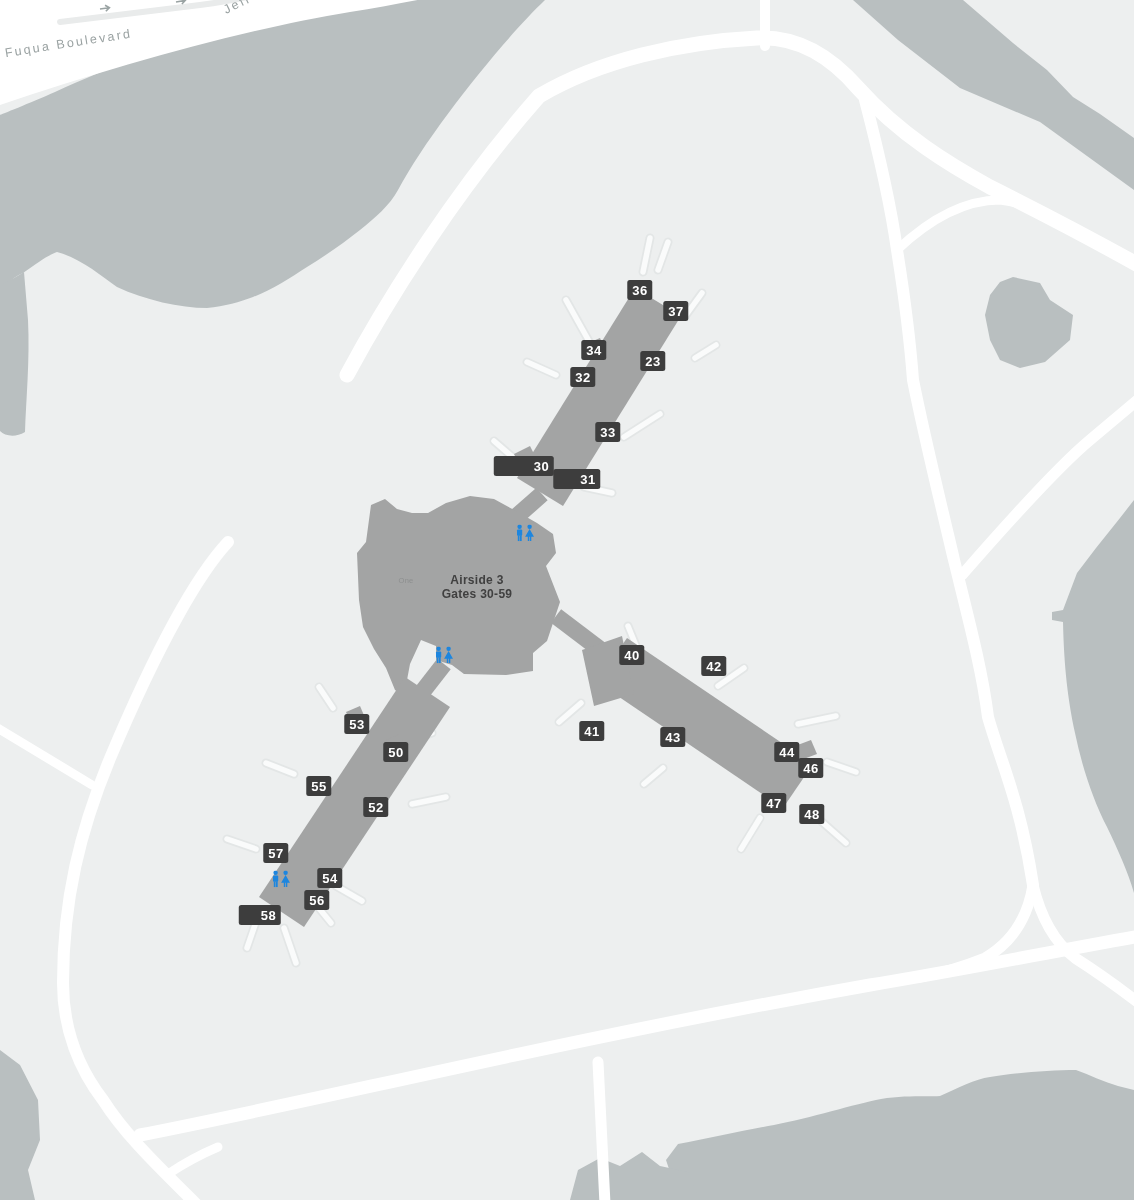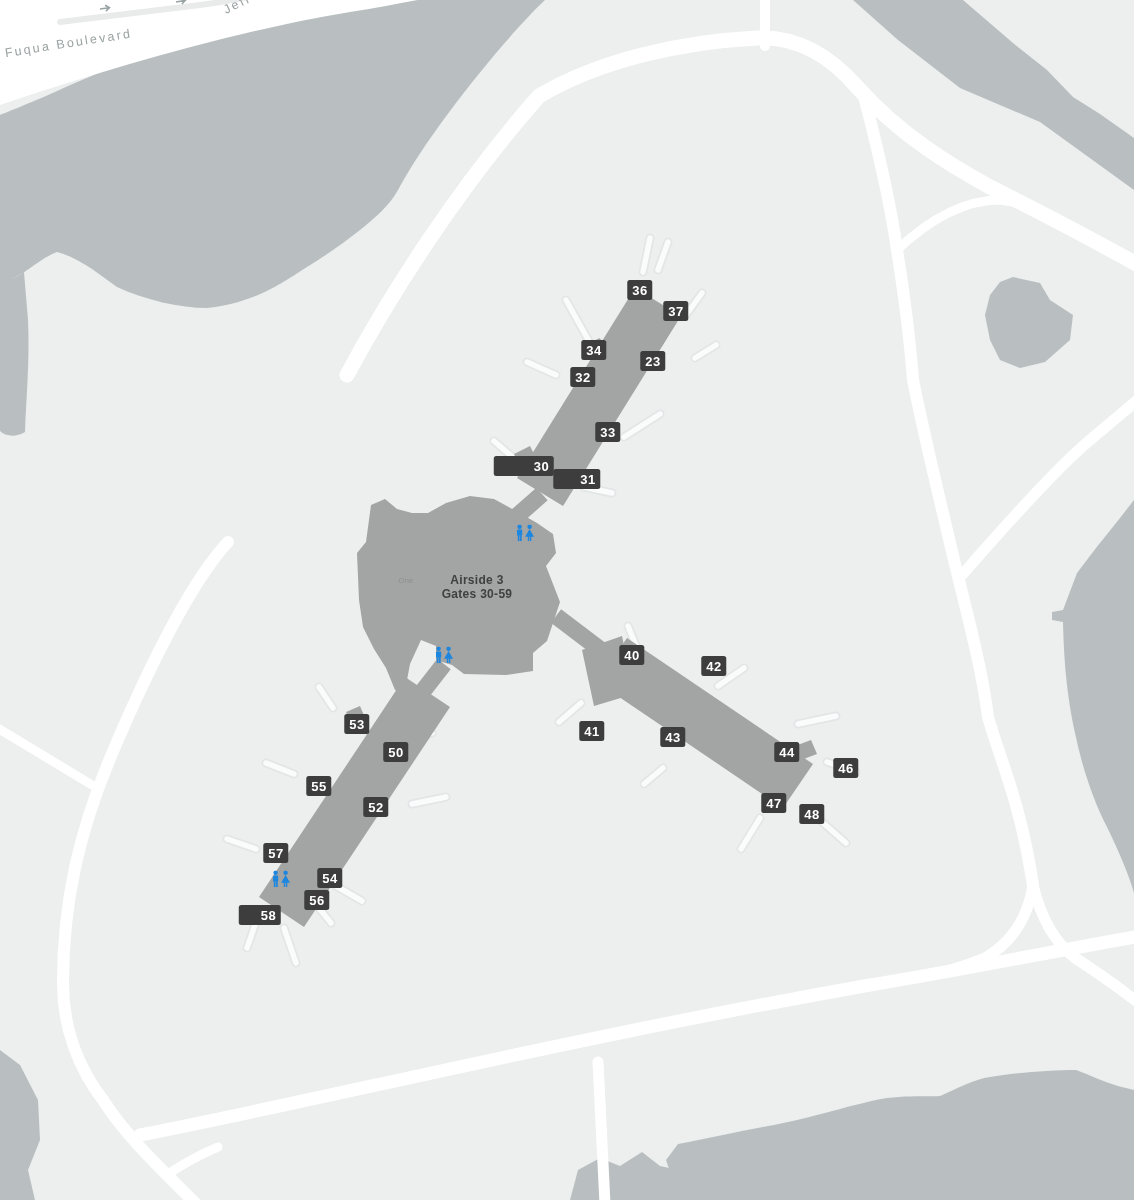--- a/index.html
+++ b/index.html
@@ -160,21 +160,21 @@
         <div class="gate-badge" style="left: 608px; top: 432px;">33</div>
         <div class="gate-badge" style="left: 594px; top: 350px;">34</div>
         <div class="gate-badge" style="left: 653px; top: 361px;">23</div>
         <div class="gate-badge" style="left: 640px; top: 290px;">36</div>
         <div class="gate-badge" style="left: 676px; top: 311px;">37</div>
         <div class="gate-badge" style="left: 632px; top: 655px;">40</div>
         <div class="gate-badge" style="left: 592px; top: 687px; margin-top: 44px;">41</div>
         <div class="gate-badge" style="left: 714px; top: 666px;">42</div>
         <div class="gate-badge" style="left: 673px; top: 737px;">43</div>
         <div class="gate-badge" style="left: 787px; top: 752px;">44</div>
-        <div class="gate-badge" style="left: 846px; top: 768px;">46</div>
+        <div class="gate-badge" style="left: 811px; top: 768px;">46</div>
         <div class="gate-badge" style="left: 774px; top: 803px;">47</div>
         <div class="gate-badge" style="left: 812px; top: 814px;">48</div>
         <div class="gate-badge" style="left: 396px; top: 752px;">50</div>
         <div class="gate-badge" style="left: 376px; top: 807px;">52</div>
         <div class="gate-badge" style="left: 357px; top: 724px;">53</div>
         <div class="gate-badge" style="left: 330px; top: 878px;">54</div>
         <div class="gate-badge" style="left: 319px; top: 786px;">55</div>
         <div class="gate-badge" style="left: 317px; top: 900px;">56</div>
         <div class="gate-badge" style="left: 276px; top: 853px;">57</div>
         <div class="gate-badge" style="left: 260px; top: 915px; padding-left: 22px;">58</div>

